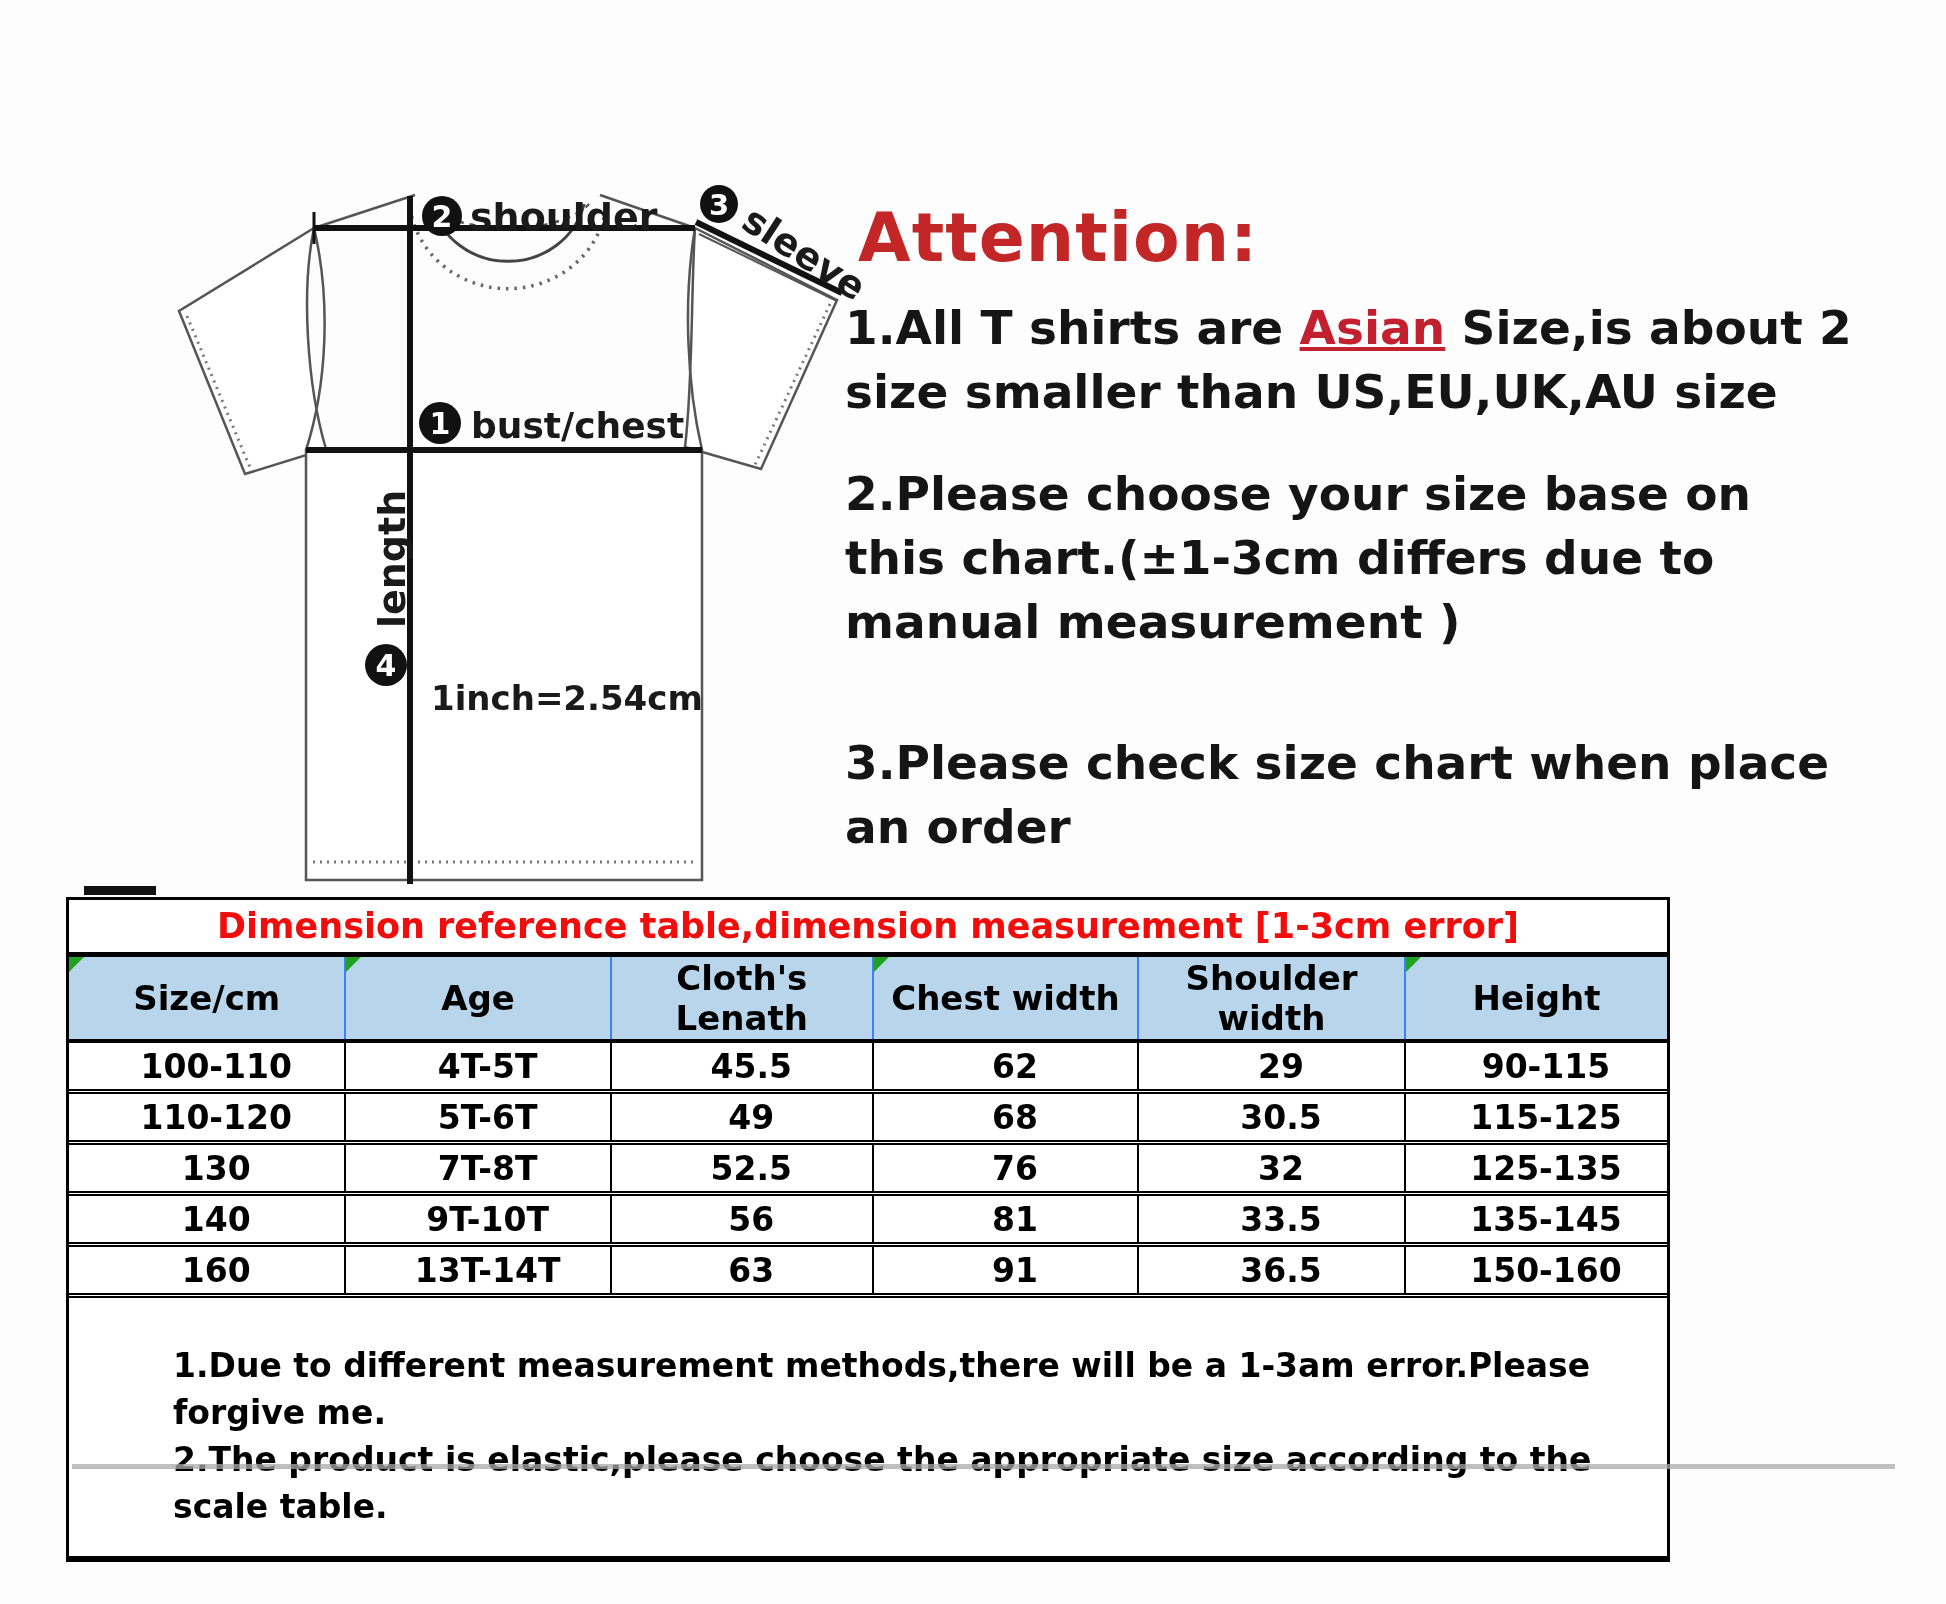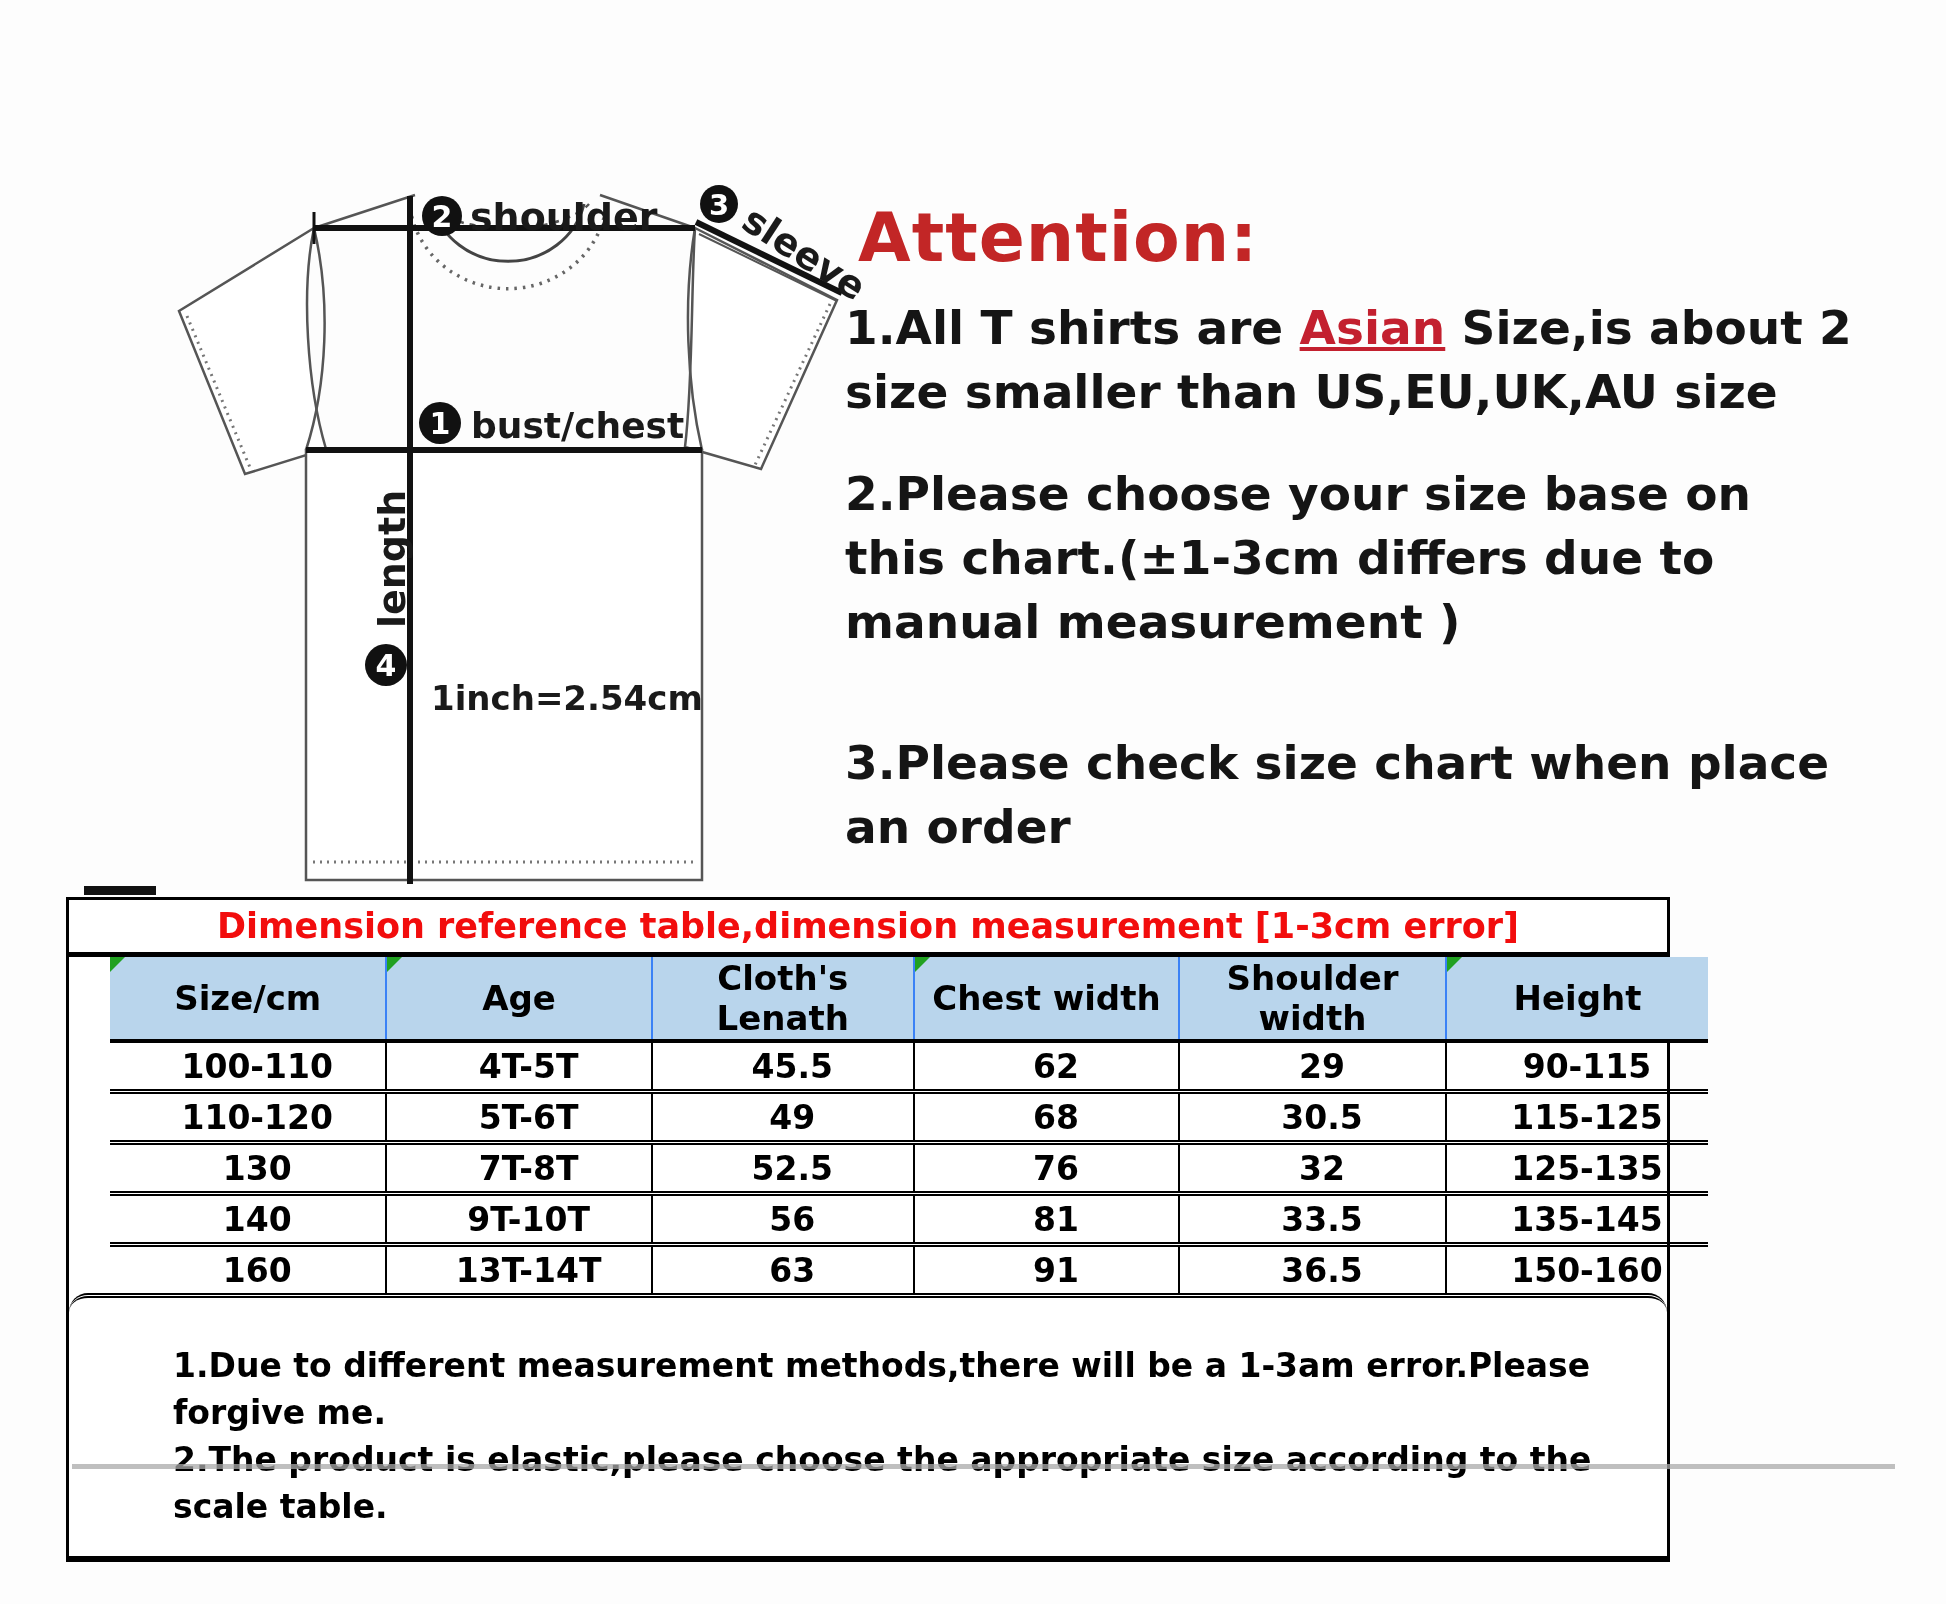--- a/index.html
+++ b/index.html
@@ -12,32 +12,32 @@
   .att-item{position:absolute;left:845px;width:1090px;color:#151515;
             font-size:47px;font-weight:bold;line-height:64px;}
   #att1{top:296px;} #att2{top:462px;} #att3{top:725px;margin-top:6px;}
   .hl{color:var(--highlight-red);text-decoration:underline;}
 
   
   .tbl-wrap{position:absolute;left:66px;top:897px;width:1604px;background:#ffffff;
             border:3px solid #000;border-bottom-width:6px;box-sizing:border-box;}
   .tbl-title{height:52px;border-bottom:5px solid #000;display:flex;align-items:center;
              justify-content:center;font-size:35px;font-weight:bold;color:var(--title-red);}
-  table{width:100%;border-collapse:collapse;table-layout:fixed;margin-left:41px;}
+  table{width:100%;border-collapse:collapse;table-layout:fixed;}
   th{background:var(--header-blue);height:50px;font-size:34px;font-weight:bold;color:#000;
      border-left:2px solid #3b82f6;border-bottom:4px solid #000;position:relative;
      text-align:center;vertical-align:middle;}
   th:first-child,td:first-child{border-left:none;}
   td{height:44px;text-align:center;vertical-align:middle;font-size:33px;font-weight:bold;
      color:#000;border-left:2px solid #000;border-top:5px double #000;padding-left:20px;}
   tbody tr:first-child td{border-top:none;}
   .tri{position:absolute;left:0;top:0;width:0;height:0;
        border-top:15px solid var(--corner-green);border-right:15px solid transparent;}
   .notes{border-top:5px double #000;padding:44px 40px 26px 104px;
-         font-size:33px;font-weight:bold;line-height:47px;color:#000;border-radius:19px;}
+         font-size:33px;font-weight:bold;line-height:47px;color:#000;}
   .tbl-shadow{position:absolute;left:72px;top:1464px;width:1823px;height:5px;
               background:#a9a9a9;opacity:.75;}
   .artifact{position:absolute;left:84px;top:886px;width:72px;height:9px;background:#111;}
 
   
   .shirt{position:absolute;left:95px;top:120px;width:770px;height:770px;}
   .shirt svg text{font-family:"DejaVu Sans","Liberation Sans",sans-serif;font-weight:bold;}
 </style>
 </head>
 <body>

